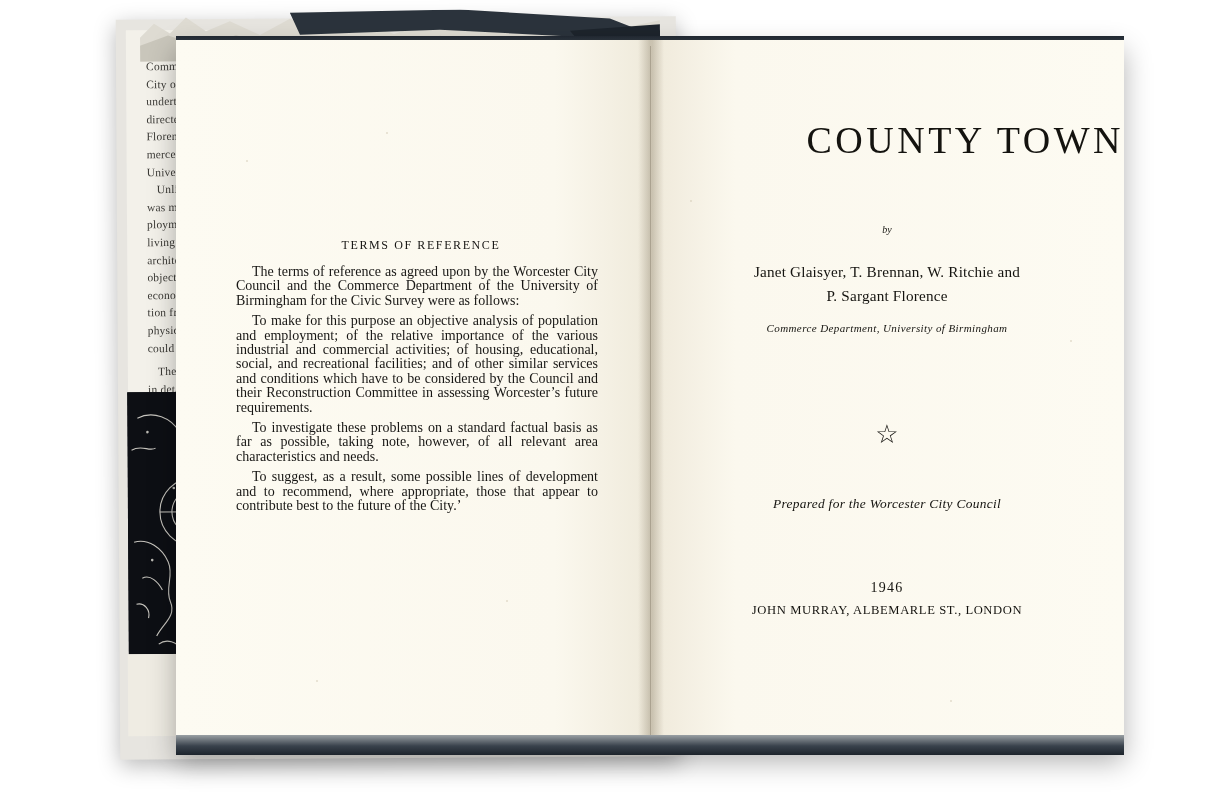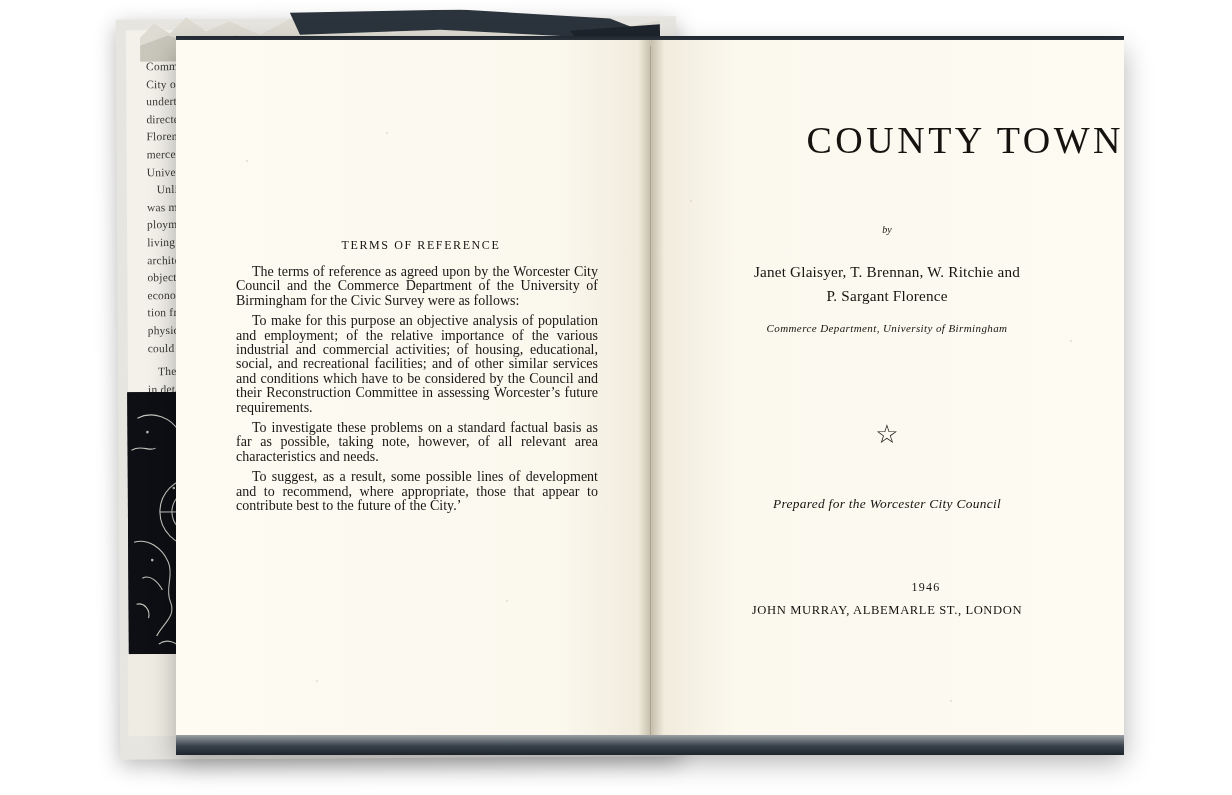--- a/index.html
+++ b/index.html
@@ -216,23 +216,22 @@
   .rp .prepared {
     position: absolute;
     left: 0; top: 456px; width: 474px;
     font-size: 13.4px;
     font-style: italic;
     letter-spacing: .3px;
   }
   .rp .year {
     position: absolute;
     left: 0; top: 540px; width: 474px;
-    font-size: 12px;
+    font-size: 14px;
     letter-spacing: 1.2px;
-    padding-left: 39px;
   }
   .rp .publisher {
     position: absolute;
     left: 0; top: 563px; width: 474px;
     font-size: 12.6px;
     letter-spacing: .6px;
   }
 </style>
 </head>
 <body>

